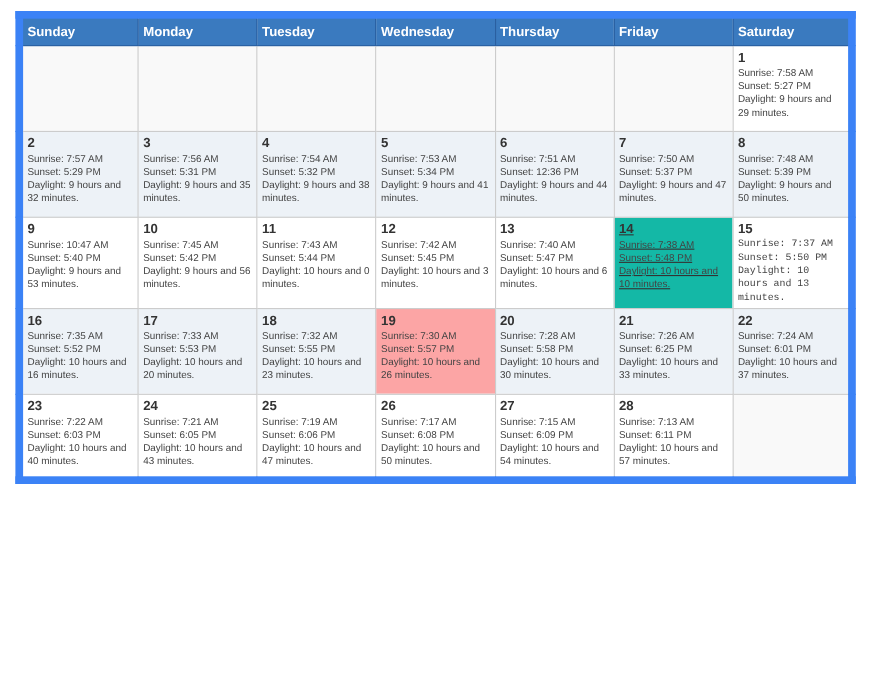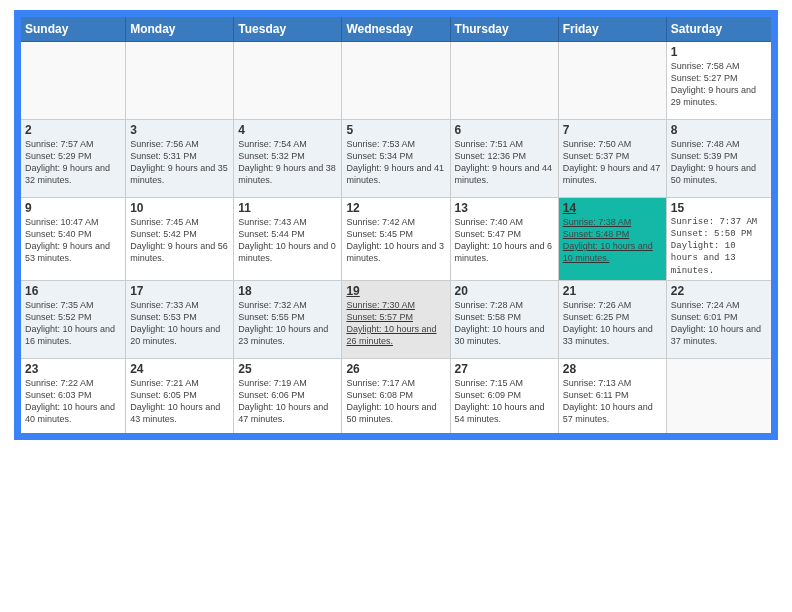--- a/index.html
+++ b/index.html
@@ -228,21 +228,21 @@
             <div class="day-info" style="white-space: pre-line;">Sunrise: 7:33 AM
 Sunset: 5:53 PM
 Daylight: 10 hours and 20 minutes.</div>
           </td>
           <td style="background: rgb(237, 242, 247);">
             <span class="day-number">18</span>
             <div class="day-info" style="white-space: pre-line;">Sunrise: 7:32 AM
 Sunset: 5:55 PM
 Daylight: 10 hours and 23 minutes.</div>
           </td>
-          <td style="background: #e5e5e5; text-decoration: underline;">
+          <td style="background: #fca5a5;">
             <span class="day-number">19</span>
             <div class="day-info" style="white-space: pre-line;">Sunrise: 7:30 AM
 Sunset: 5:57 PM
 Daylight: 10 hours and 26 minutes.</div>
           </td>
           <td style="background: rgb(237, 242, 247);">
             <span class="day-number">20</span>
             <div class="day-info" style="white-space: pre-line;">Sunrise: 7:28 AM
 Sunset: 5:58 PM
 Daylight: 10 hours and 30 minutes.</div>

